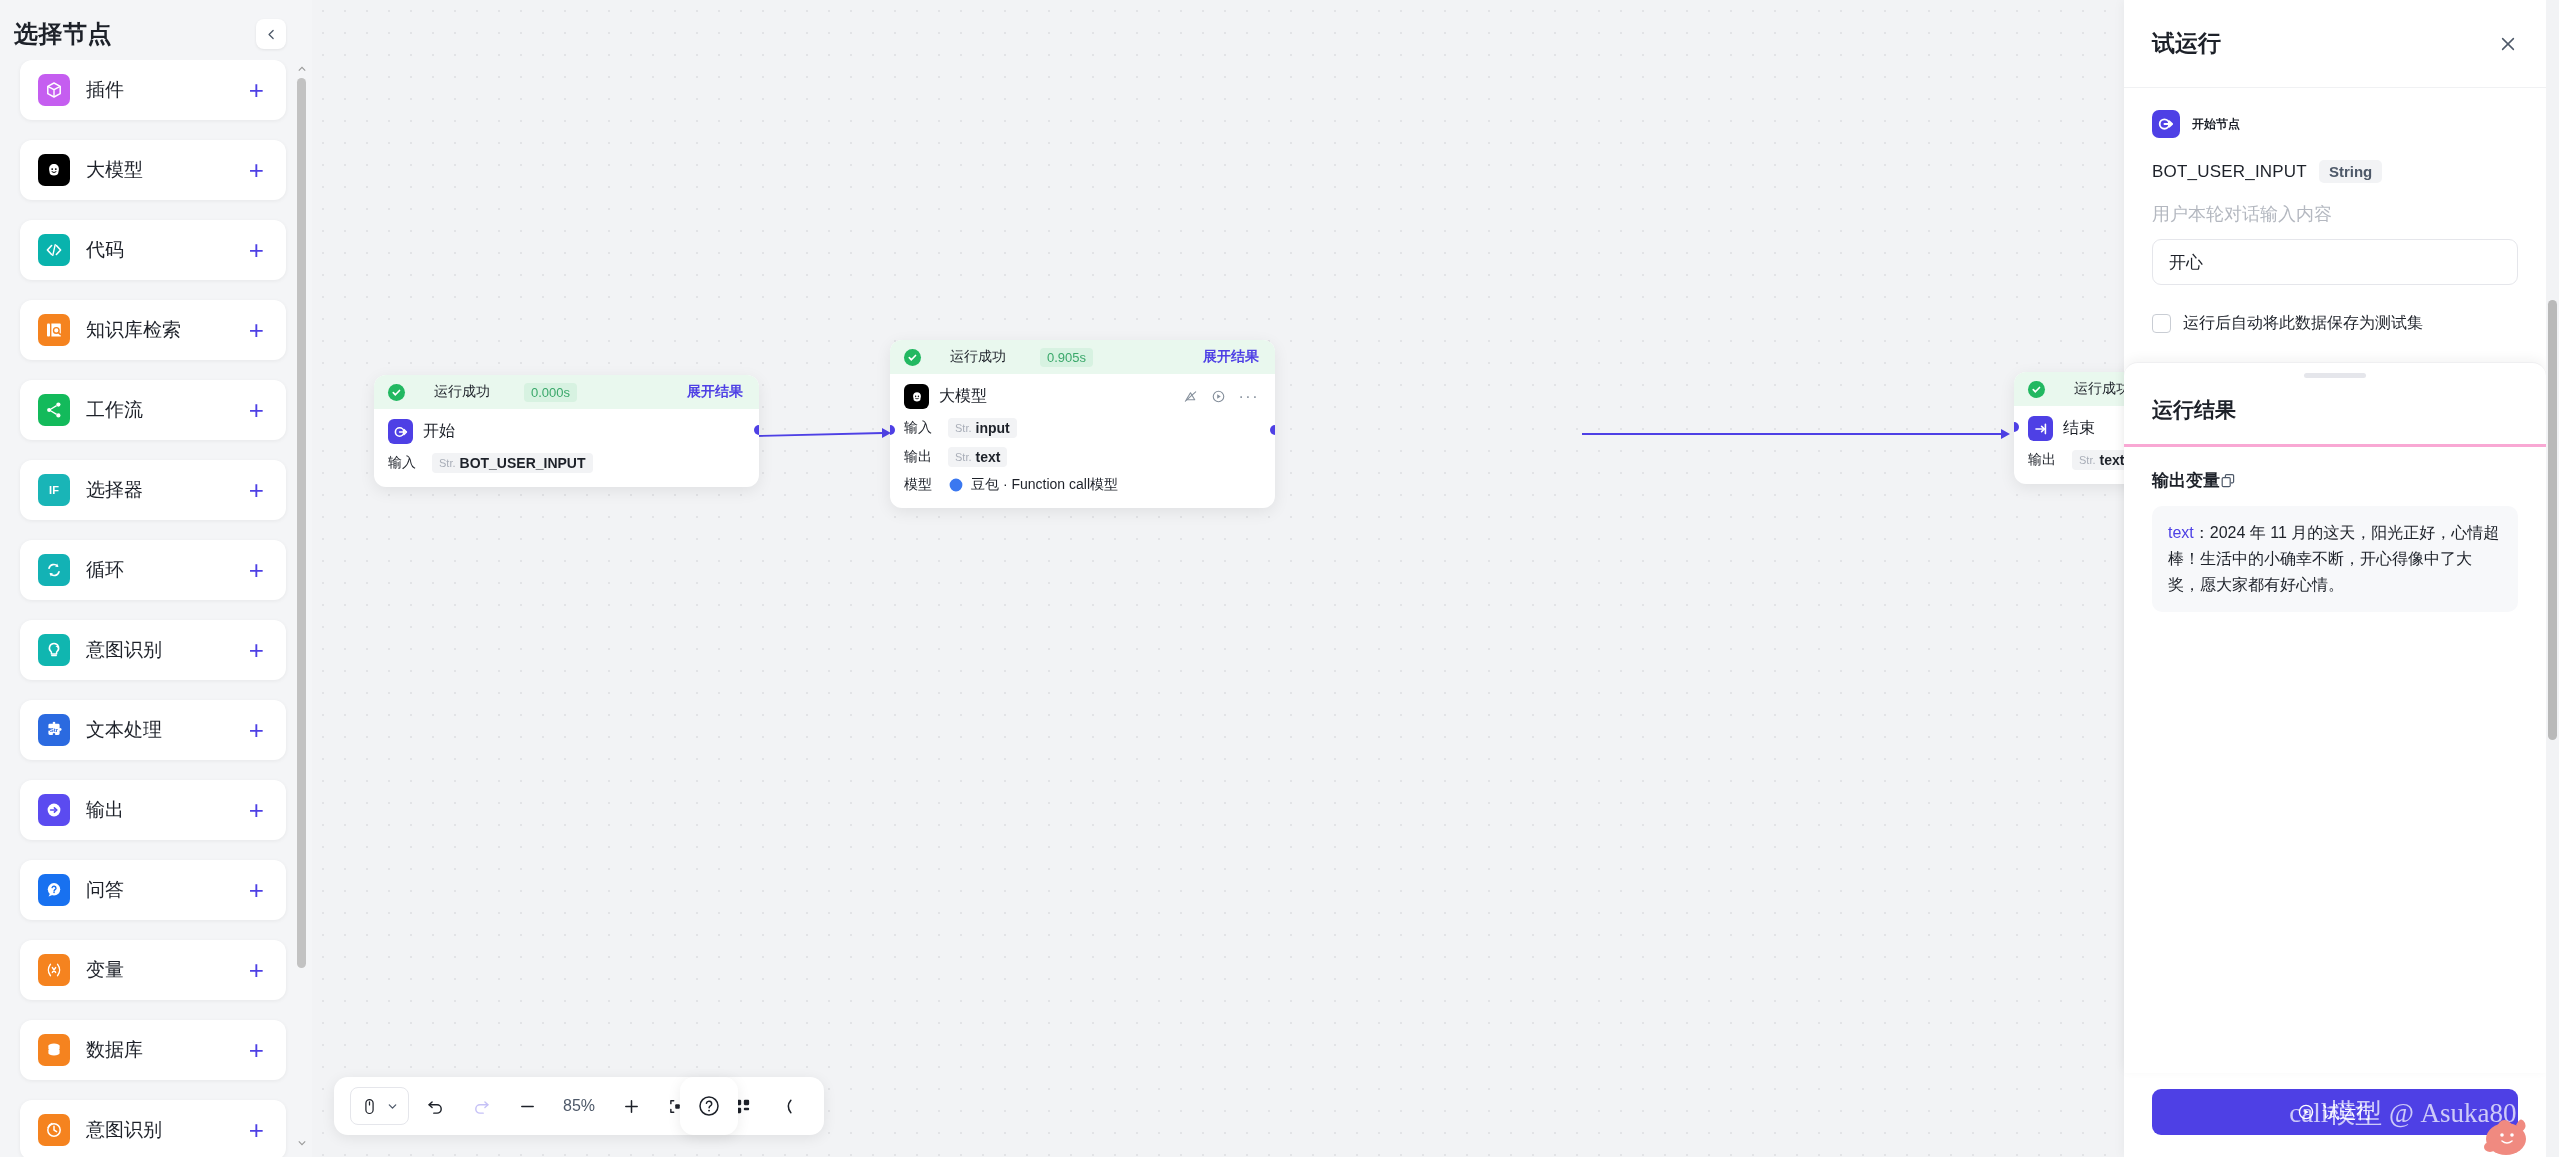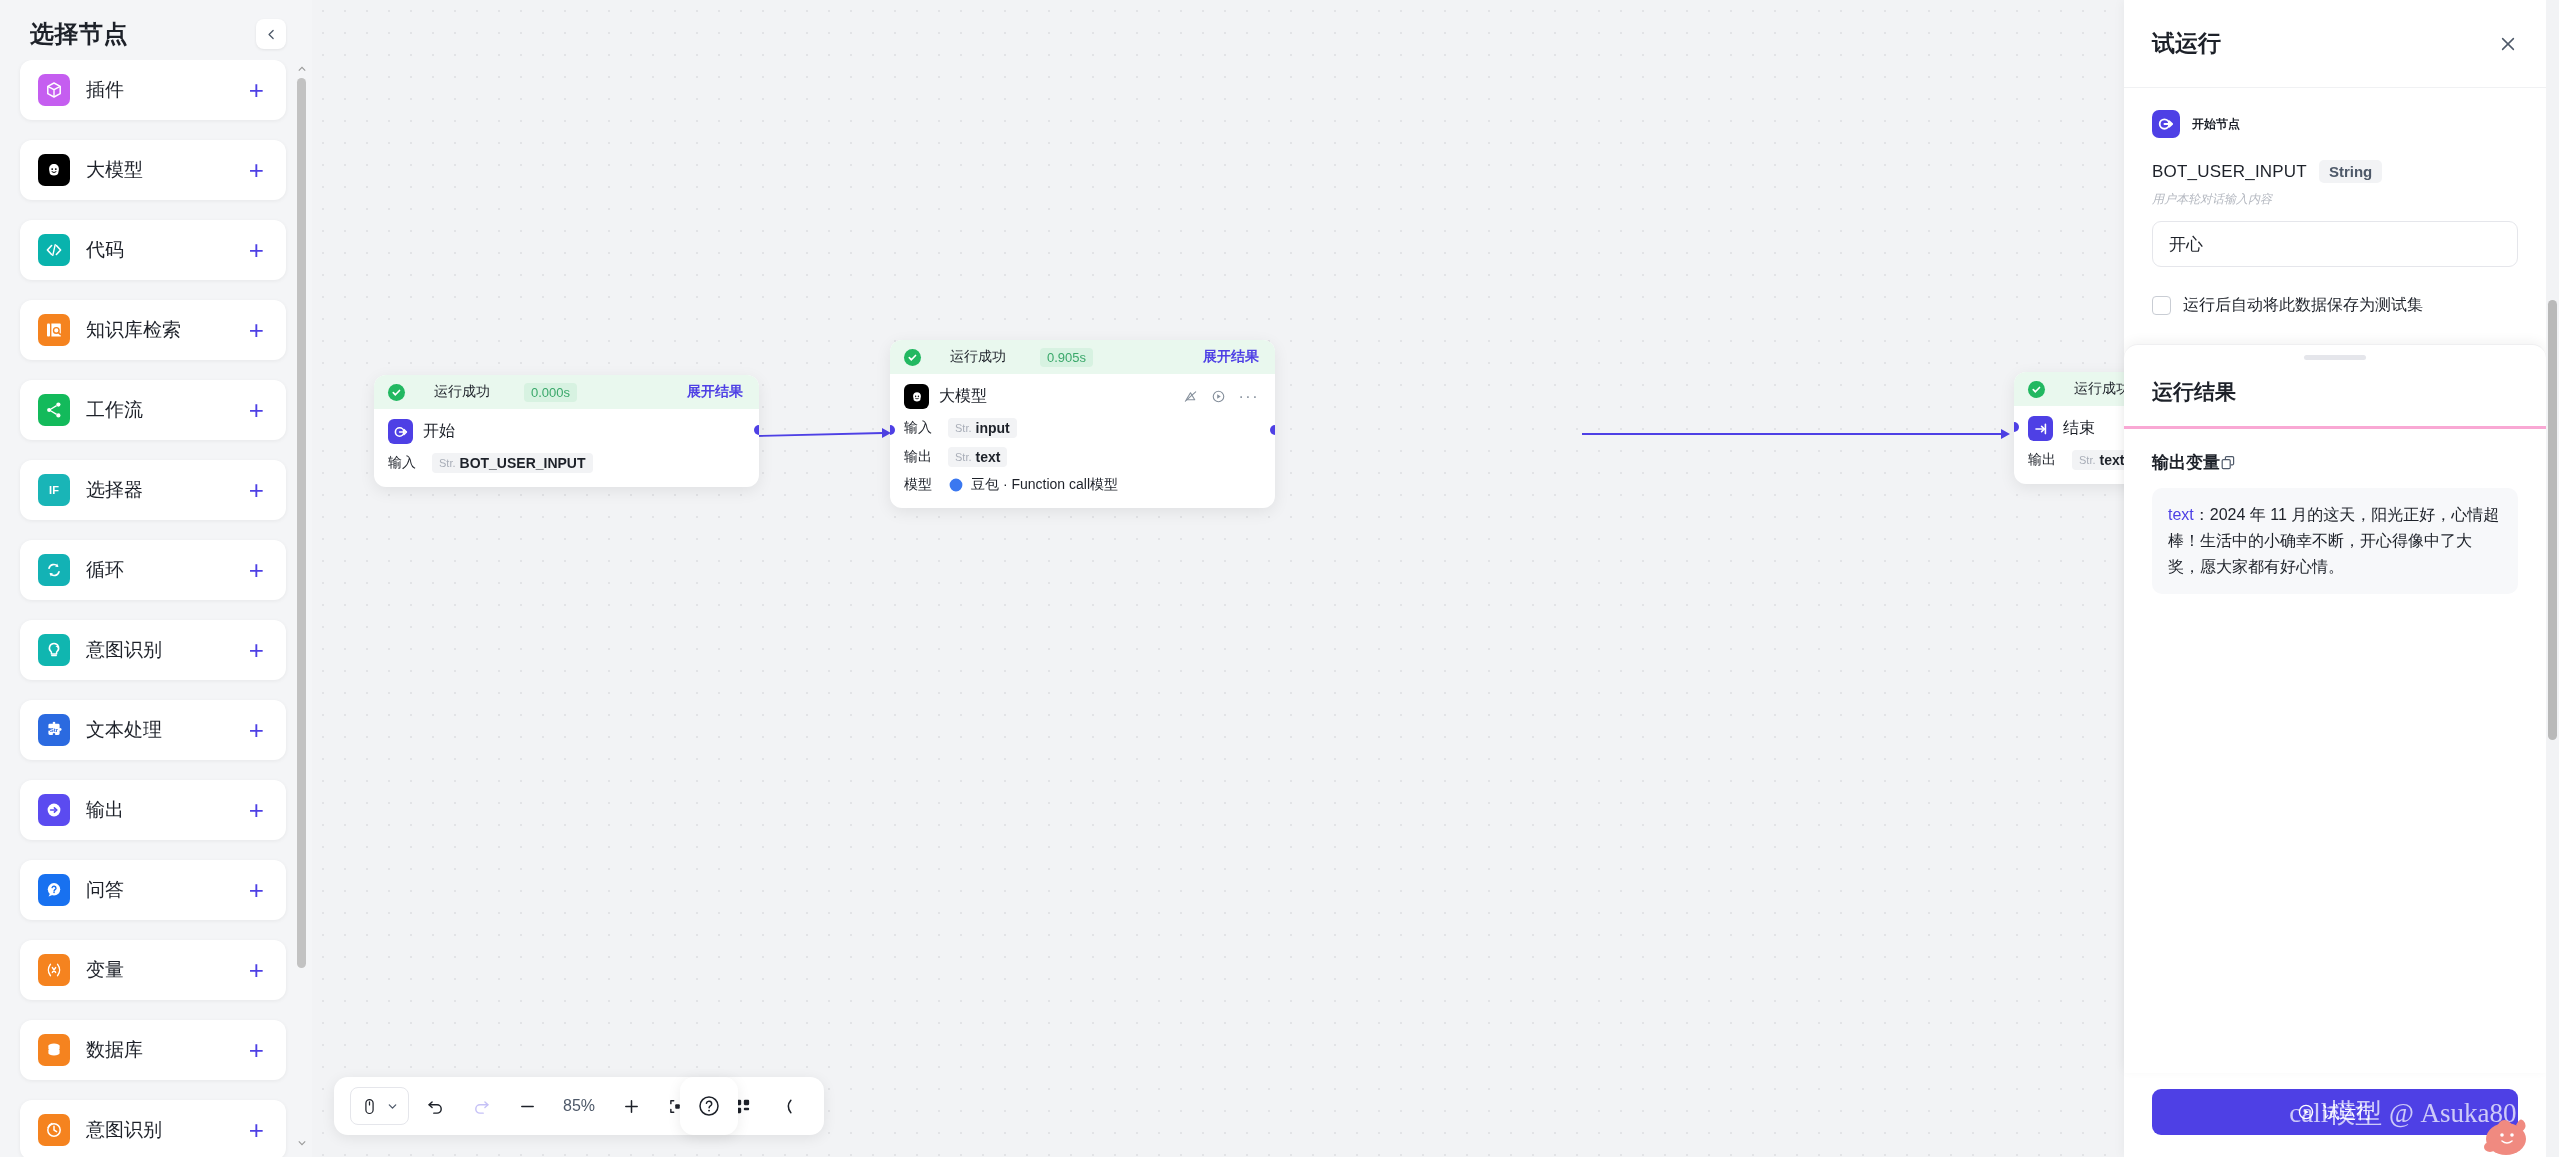--- a/index.html
+++ b/index.html
@@ -13,21 +13,21 @@
 
   
   .sidebar {
     position: absolute; left: 0; top: 0;
     width: 312px; height: 1157px;
     background: #f4f5f7;
     overflow: hidden;
   }
   .sidebar-header {
     display: flex; align-items: center; justify-content: space-between;
-    padding: 18px 26px 10px 30px;
+    padding: 18px 26px 10px 14px;
   }
   .sidebar-title { font-size: 24px; font-weight: 700; color: #1d2129; letter-spacing: .5px; }
   .collapse-btn {
     width: 30px; height: 30px; border-radius: 8px; background: #fff;
     display: flex; align-items: center; justify-content: center;
     box-shadow: 0 1px 3px rgba(0,0,0,.08); cursor: pointer;
   }
   .collapse-btn svg { width: 13px; height: 13px; }
   .sidebar-list {
     position: absolute; top: 60px; left: 0; right: 0; bottom: 0;
@@ -187,21 +187,21 @@
     display:flex; align-items:center; justify-content:center; flex:0 0 28px;
   }
   .rp-node-ico svg { width: 18px; height: 18px; }
   .rp-node-name { font-size: 12px; font-weight: 700; color: #1d2129; }
   .rp-field-row { display: flex; align-items: center; gap: 12px; margin-top: 22px; }
   .rp-field-name { font-size: 17px; color: #1d2129; letter-spacing: .2px; }
   .rp-type-badge {
     background: #f2f3f5; border-radius: 5px; padding: 3px 10px;
     font-size: 15px; color: #4e5969; font-weight: 600;
   }
-  .rp-field-desc { margin-top: 8px; font-size: 12px; color: #b4b8c0; font-style: italic; }
+  .rp-field-desc { margin-top: 19px; font-size: 18px; color: #b4b8c0; }
   .rp-input {
     margin-top: 13px; width: 100%; height: 46px;
     border: 1px solid #e5e6eb; border-radius: 9px;
     padding: 0 16px; font-size: 17px; color: #1d2129;
     font-family: inherit; background: #fff; outline: none;
   }
   .rp-check-row { display: flex; align-items: center; gap: 12px; padding: 28px 28px 0 28px; }
   .rp-checkbox {
     width: 19px; height: 19px; border: 1.5px solid #c9cdd4; border-radius: 4px;
     background: #fff; flex: 0 0 19px; cursor: pointer;

